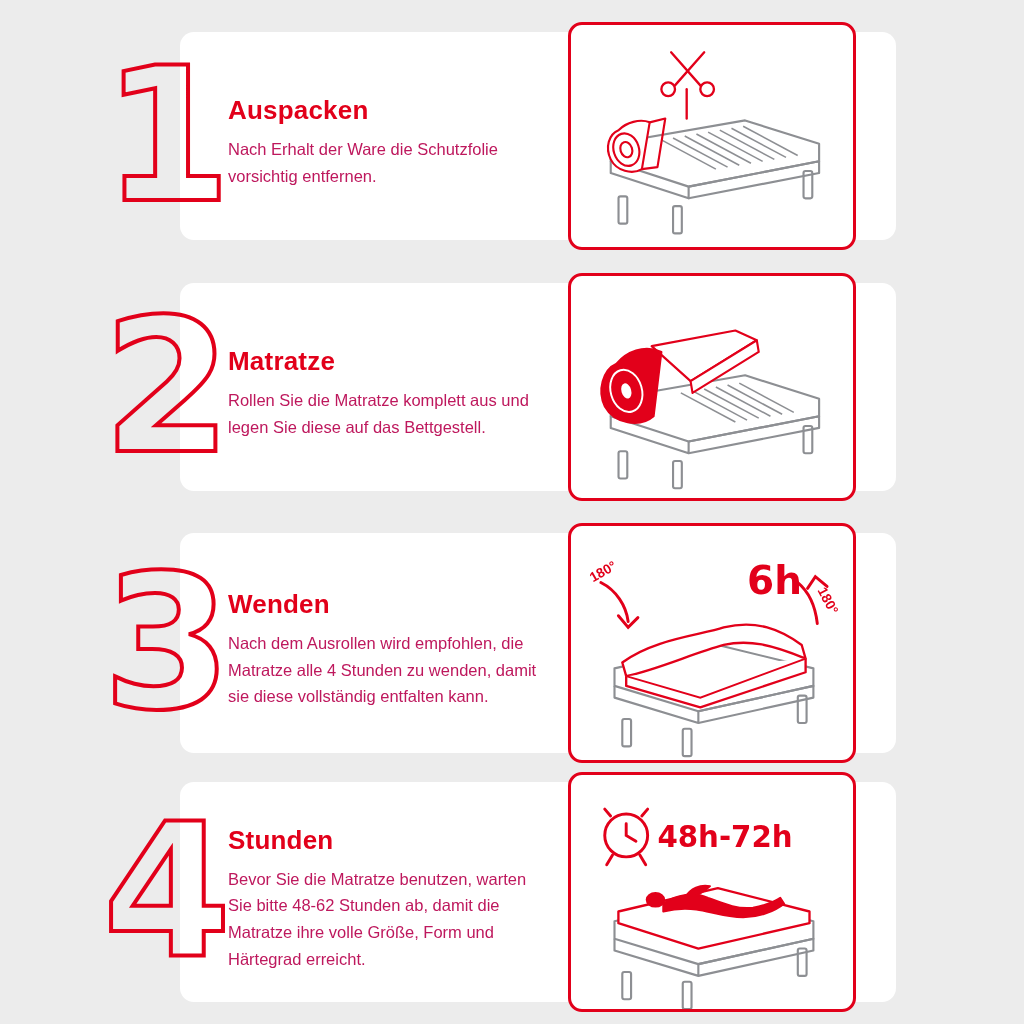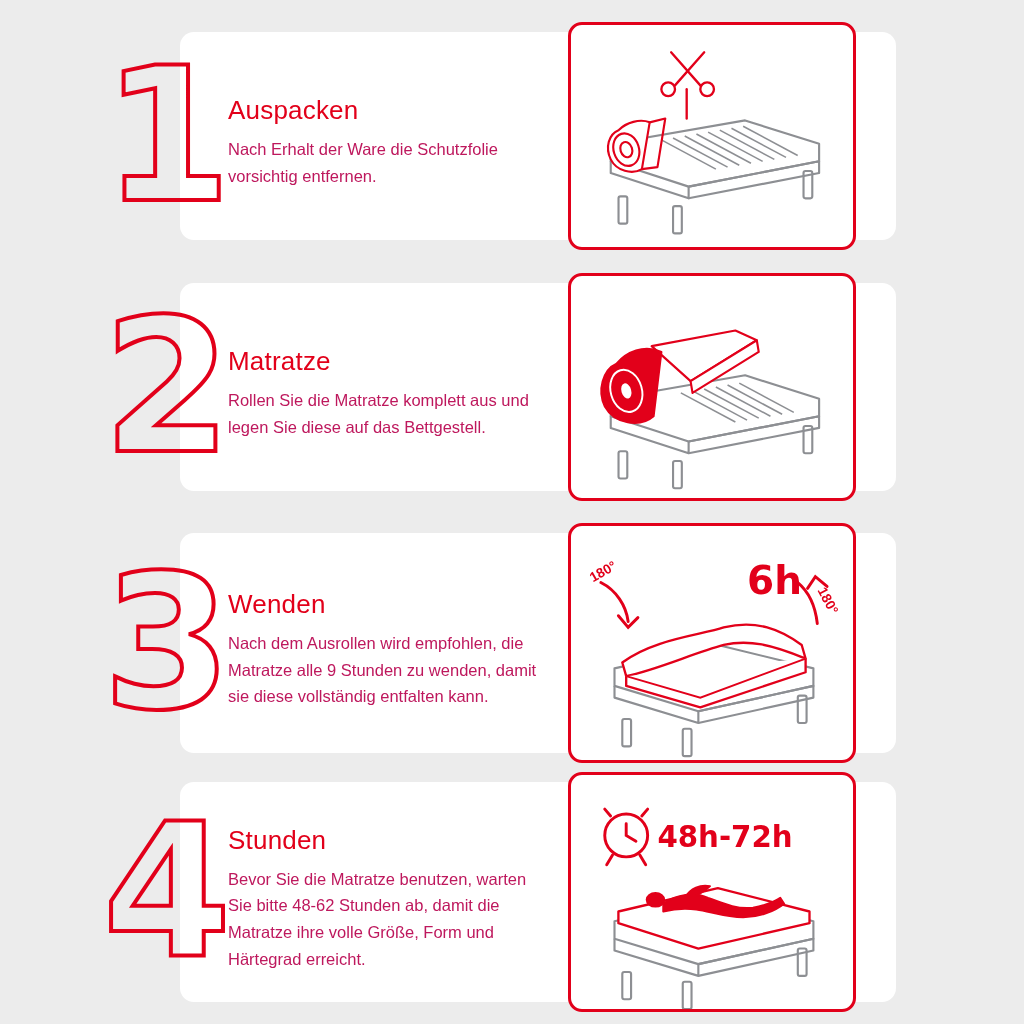--- a/index.html
+++ b/index.html
@@ -70,21 +70,21 @@
     top: 0;
     bottom: 0;
     width: 330px;
     display: flex;
     flex-direction: column;
     justify-content: center;
   }
   .step-title {
     color: #e2001a;
     font-size: 26px;
-    font-weight: 400;
+    font-weight: 700;
     margin: 13px 0 10px 0;
     letter-spacing: 0.2px;
   }
   .step-body {
     color: #be185d;
     font-size: 16.5px;
     line-height: 1.62;
     margin: 0;
     max-width: 320px;
   }
@@ -192,21 +192,21 @@
     </div>
   </div>
 
   <div class="step step-3">
     <div class="card"></div>
     <div class="numeral">
       <span>3</span>
     </div>
     <div class="text-block">
       <h2 class="step-title">Wenden</h2>
-      <p class="step-body">Nach dem Ausrollen wird empfohlen, die Matratze alle 9 Stunden zu wenden, damit sie diese vollständig entfalten kann.</p>
+      <p class="step-body">Nach dem Ausrollen wird empfohlen, die Matratze alle 4 Stunden zu wenden, damit sie diese vollständig entfalten kann.</p>
     </div>
     <div class="illu">
       <svg viewBox="0 0 288 240" xmlns="http://www.w3.org/2000/svg">
         <text x="180" y="70" font-family="DejaVu Sans, sans-serif" font-size="40" font-weight="700" fill="#e2001a">6h</text>
         <text x="22" y="58" font-family="Liberation Sans, sans-serif" font-size="14" font-weight="700" fill="#e2001a" transform="rotate(-30 22 58)">180°</text>
         <text x="252" y="66" font-family="Liberation Sans, sans-serif" font-size="14" font-weight="700" fill="#e2001a" transform="rotate(62 252 66)">180°</text>
         <g fill="none" stroke="#e2001a" stroke-width="3" stroke-linecap="round">
           <path d="M30 58 C46 66 56 82 58 98"></path>
           <path d="M48 92 L58 104 L68 94" fill="none"></path>
         </g>

